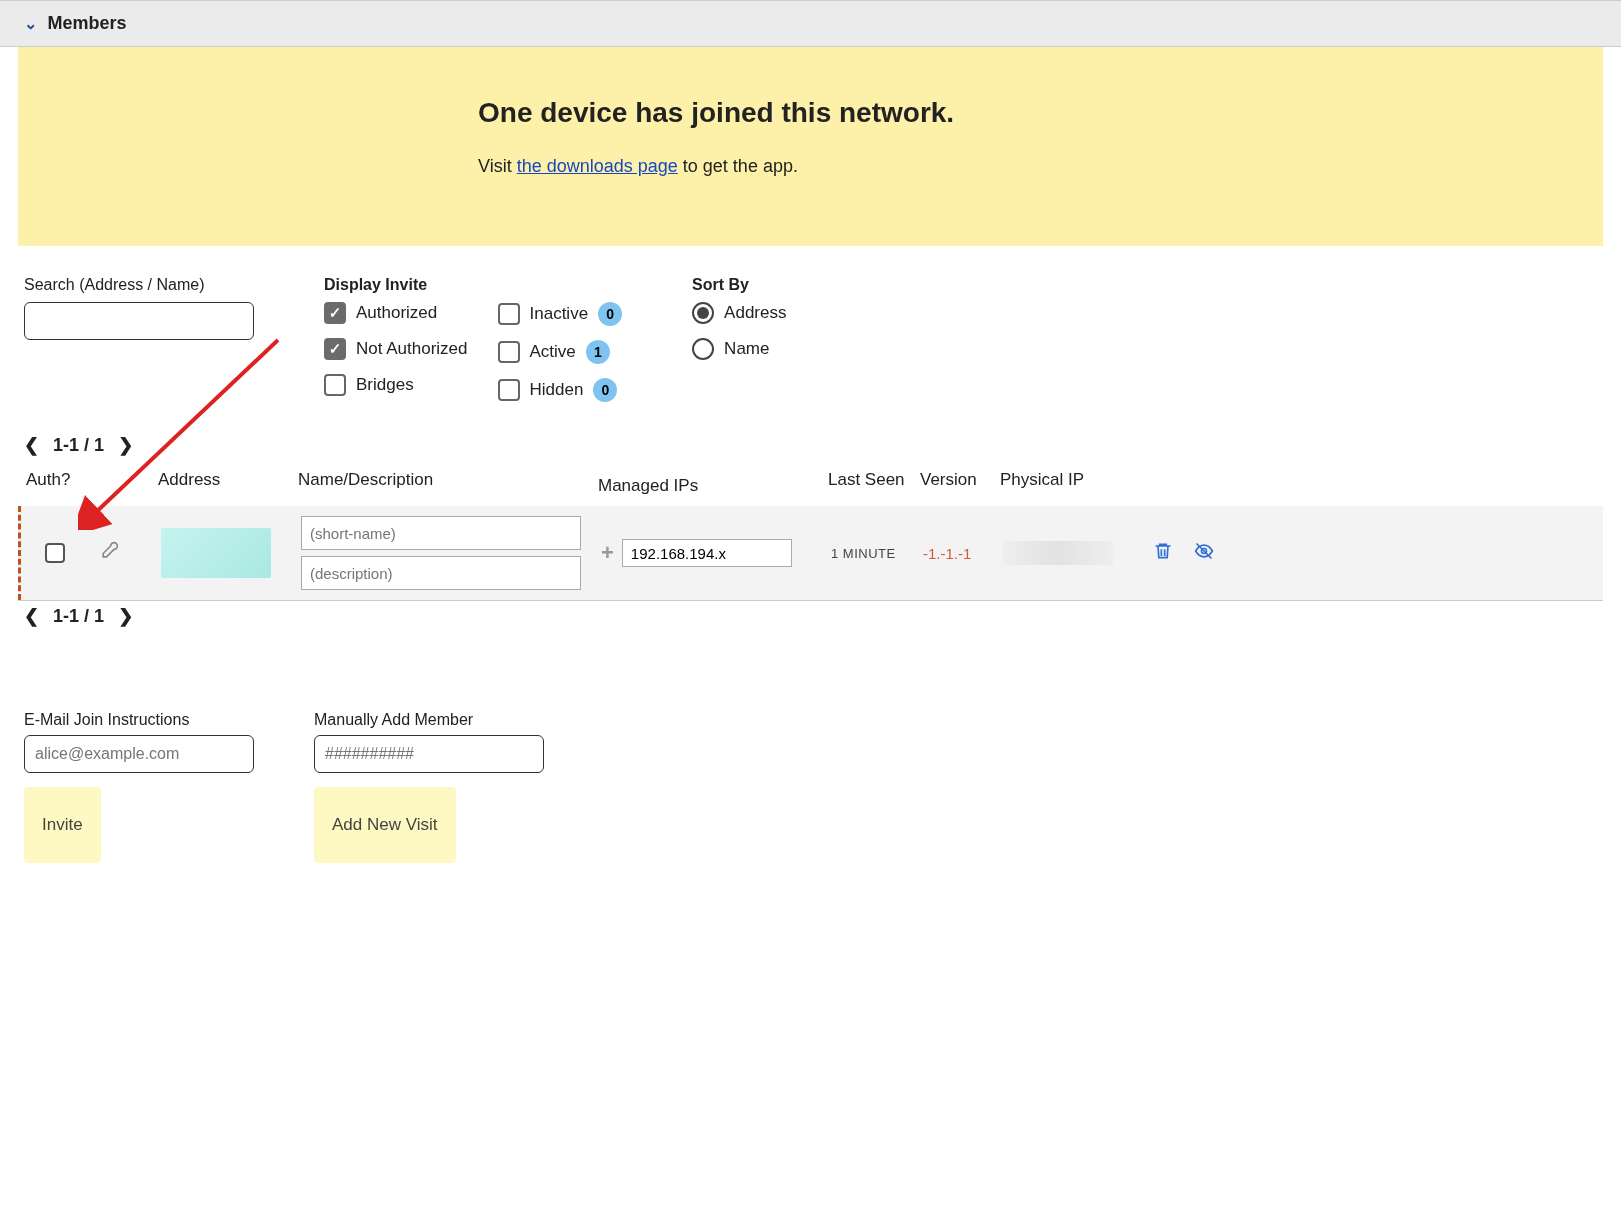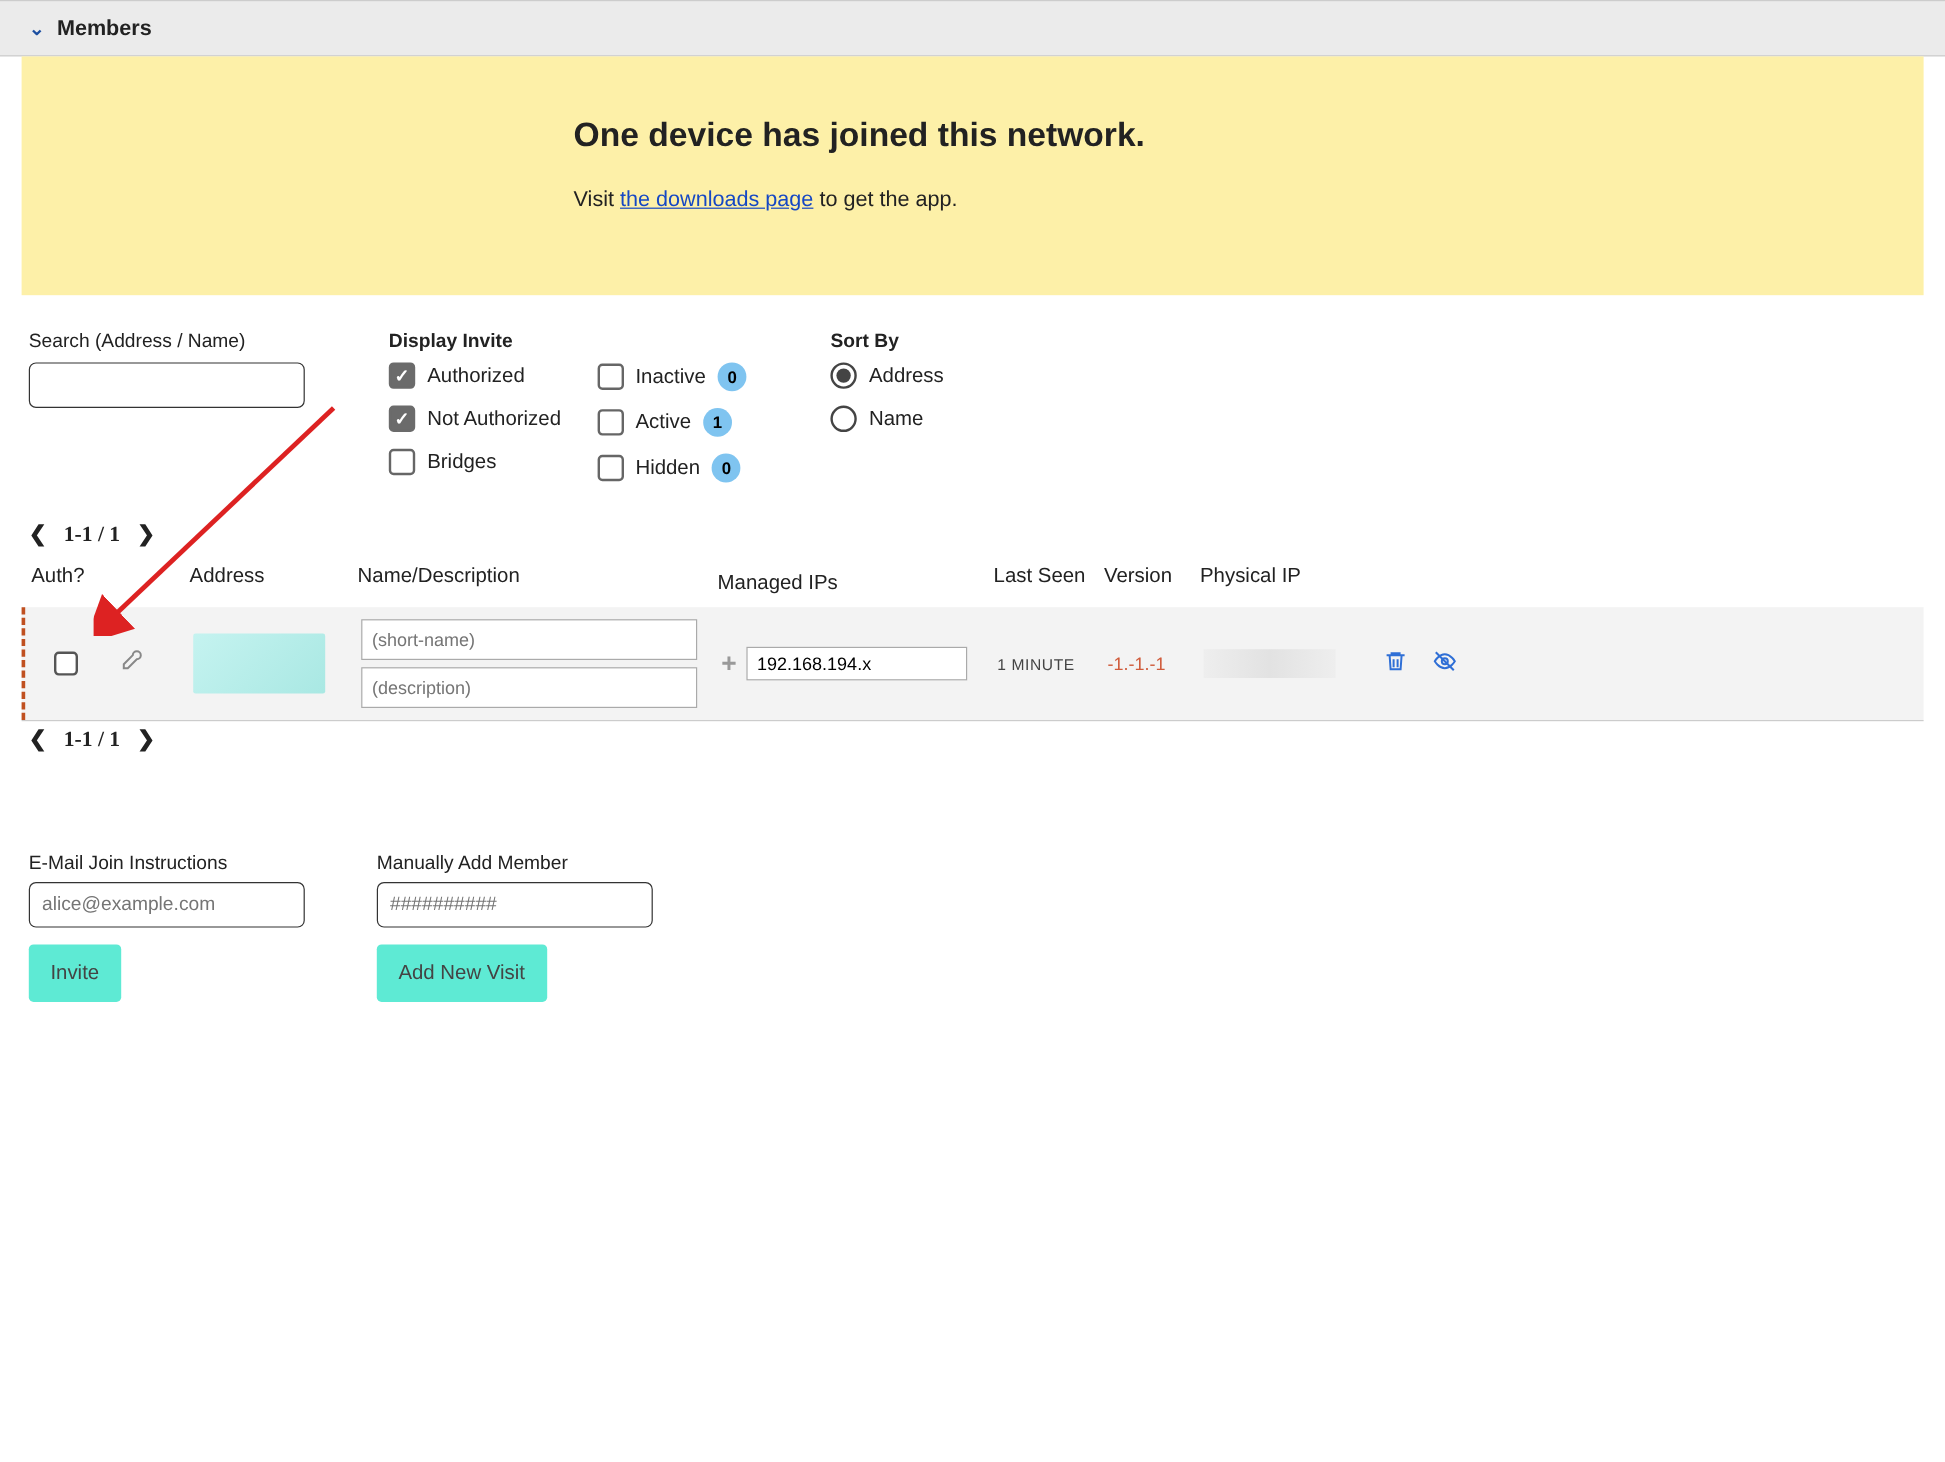--- a/index.html
+++ b/index.html
@@ -61,21 +61,21 @@
     }
     .radio {
       width: 22px; height: 22px; border: 2px solid #444;
       border-radius: 50%; display: flex; align-items: center;
       justify-content: center; cursor: pointer; flex-shrink: 0;
     }
     .radio.selected::after { content: ""; width: 12px; height: 12px; border-radius: 50%; background: #444; }
 
     .pager { display: flex; align-items: center; gap: 14px; padding: 4px 6px; font-size: 18px; }
     .pager-nav { font-weight: 700; cursor: pointer; }
-    .pager-text { font-weight: 700; font-family: Liberation Serif, serif; }
+    .pager-text { font-weight: 700; }
     .thead { display: flex; align-items: center; font-size: 17px; padding: 4px 0; }
     .th-auth { width: 140px; padding-left: 8px; }
     .th-addr { width: 140px; }
     .th-name { width: 300px; }
     .th-ips  { width: 230px; margin-top: 12px; }
     .th-seen { width: 92px; }
     .th-ver  { width: 80px; }
     .th-phys { width: 140px; }
 
     .row {
@@ -91,37 +91,37 @@
     .wrench-icon { color: #888; }
     .c-addr { width: 140px; }
     .addr-redact { width: 110px; height: 50px; background: linear-gradient(135deg,#c5f3f0 0%, #a9e8e3 100%); border-radius:2px; }
     .c-name { width: 300px; flex-direction: column; gap: 6px; align-items: flex-start; }
     .row-input {
       width: 280px; height: 30px; border: 1px solid #aaa;
       padding: 16px 8px; font-size: 15px; color: #777; background:#fff;
     }
     .c-ips { width: 230px; gap: 8px; }
     .plus-icon { color: #999; font-size: 22px; font-weight: 700; cursor: pointer; }
-    .ip-input { width: 184px; height: 28px; border: 1px solid #aaa; padding: 0 8px; font-size: 15px; background:#fff; }
+    .ip-input { width: 170px; height: 28px; border: 1px solid #aaa; padding: 0 8px; font-size: 15px; background:#fff; }
     .c-seen { width: 92px; font-size: 13px; color: #444; letter-spacing: .5px; }
     .c-ver { width: 80px; font-size: 15px; color: #d05b3b; }
     .c-phys { width: 140px; }
     .phys-redact { width: 110px; height: 24px; background: linear-gradient(90deg,#eee,#e2e2e2,#eee); }
     .c-actions { display: flex; gap: 20px; padding-left: 10px; }
     .action-icon { color: #2f6fd6; cursor: pointer; }
 
     .bottom-forms { display: flex; gap: 60px; margin-top: 80px; padding: 0 6px; }
     .form-col label { display: block; font-size: 16px; margin-bottom: 6px; }
     .text-input {
       width: 230px; height: 38px; border: 1.5px solid #333;
       border-radius: 6px; padding: 0 10px; font-size: 16px; color: #888;
     }
     .btn {
-      margin-top: 14px; background: #5eead4; border: none;
-      border-radius: 4px; padding: 14px 18px; font-size: 17px;
+      margin-top: 14px; background: #fef9c3; border: none;
+      border-radius: 4px; padding: 28px 18px; font-size: 17px;
       color: #444; cursor: pointer;
     }
 
     .arrow-annotation {
       position: absolute; left: 60px; top: -100px; pointer-events: none;
     }
     .rel { position: relative; }
   </style>
 </head>
 <body>

